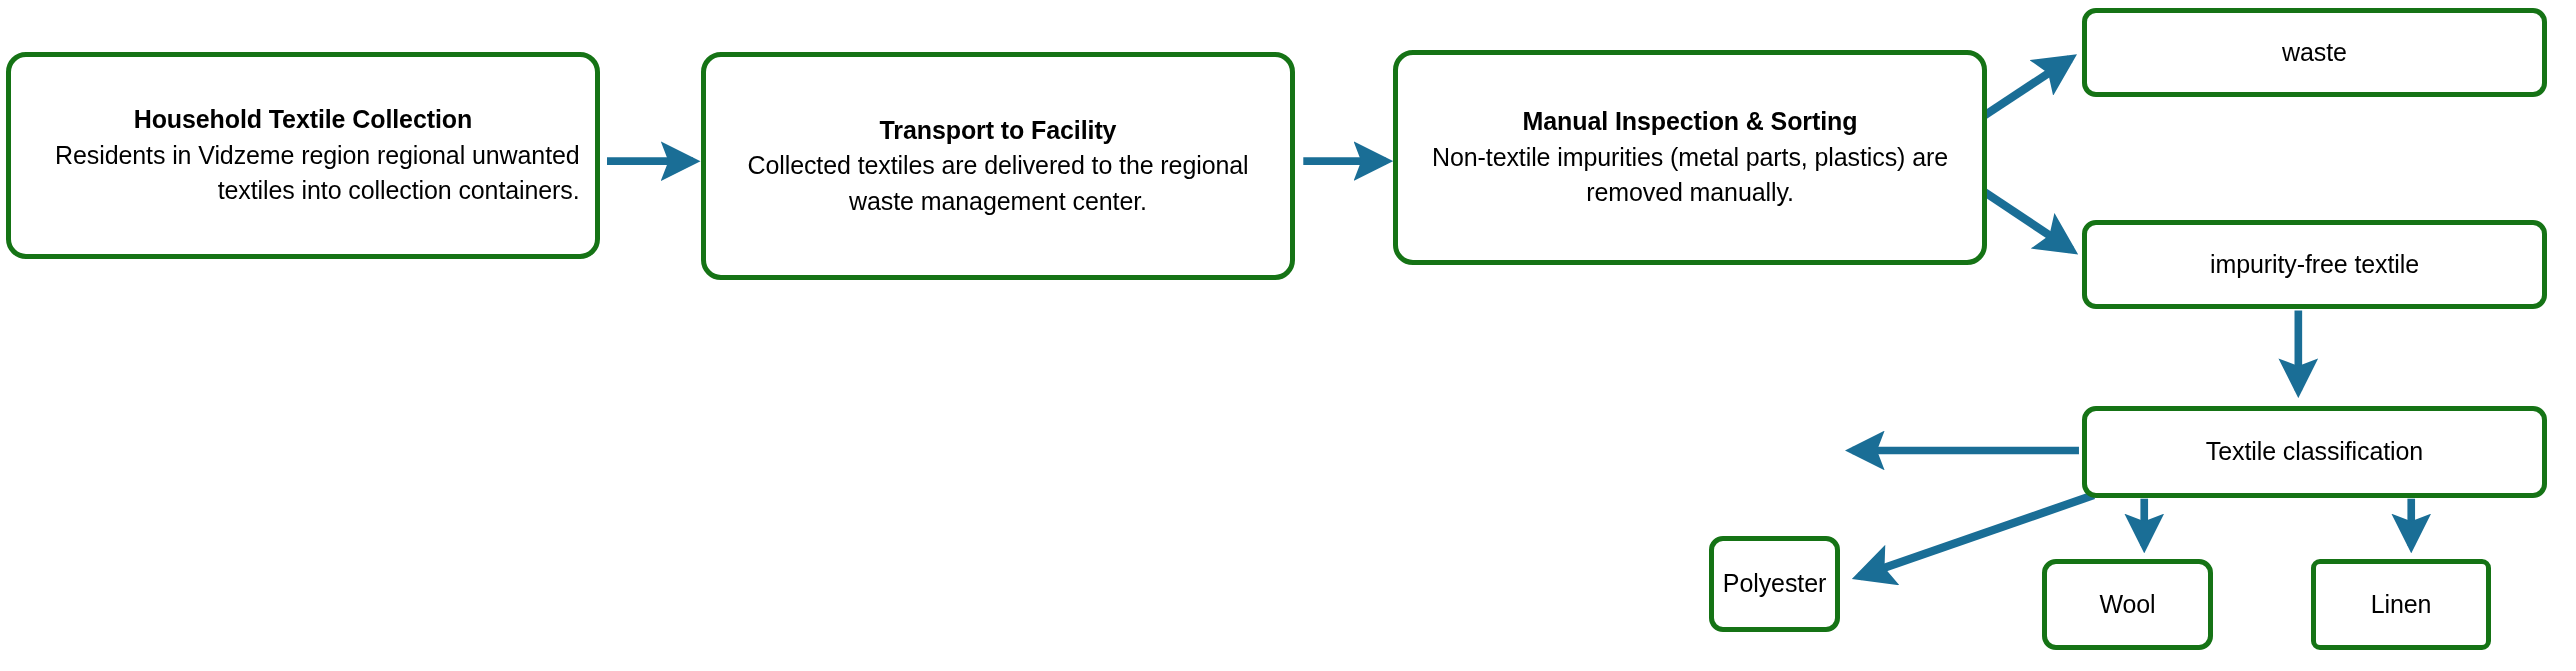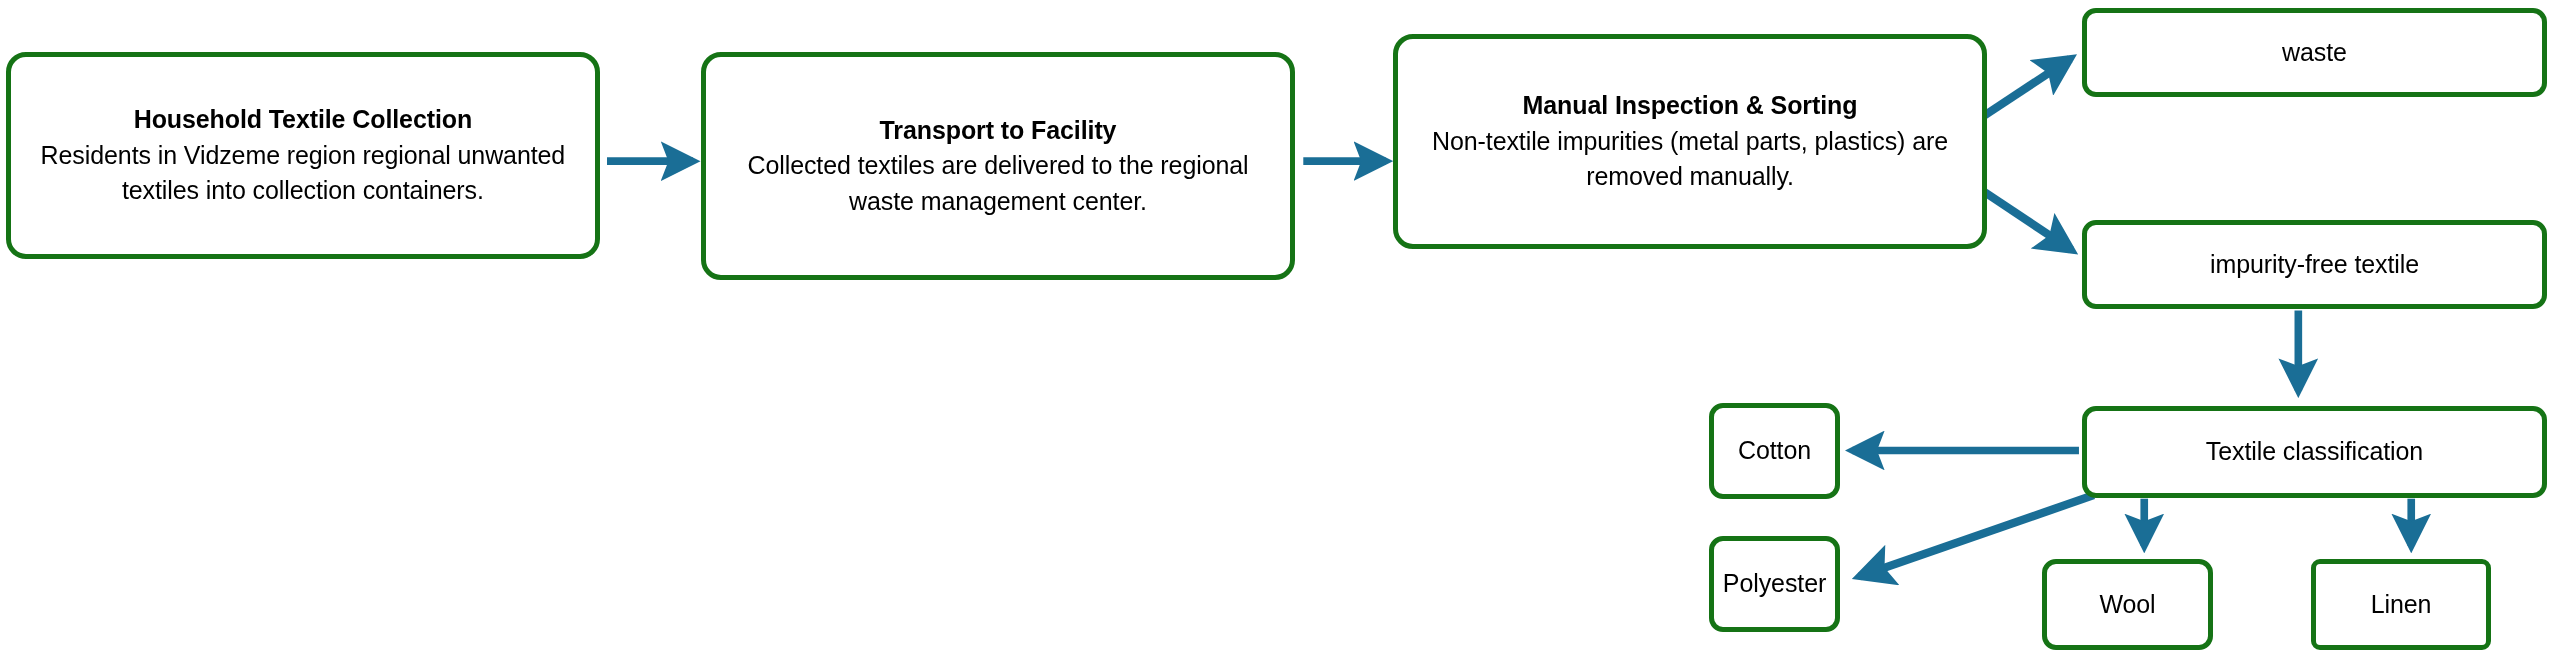--- a/index.html
+++ b/index.html
@@ -83,50 +83,47 @@
 
     <line x1="3535" y1="766" x2="3150" y2="766" stroke="#1A6E96" stroke-width="13" marker-end="url(#ah)"></line>
 
     <line x1="3560" y1="842" x2="3162" y2="980" stroke="#1A6E96" stroke-width="14" marker-end="url(#ah)"></line>
 
     <line x1="3646" y1="848" x2="3646" y2="928" stroke="#1A6E96" stroke-width="13" marker-end="url(#ah)"></line>
 
     <line x1="4100" y1="848" x2="4100" y2="928" stroke="#1A6E96" stroke-width="13" marker-end="url(#ah)"></line>
   </svg>
 
-  <div class="node" style="left:5.9px; top:52px; width:594px; height:207px;">
+  <div class="node" style="left:5.9px; top:52px; width:594px; height:207px;text-align:right;">
     <div class="title">Household Textile Collection</div>
     <div class="desc">Residents in Vidzeme region regional unwanted textiles into collection containers.</div>
   </div>
 
   <div class="node" style="left:701px; top:52px; width:594px; height:228px;">
     <div class="title">Transport to Facility</div>
     <div class="desc">Collected textiles are delivered to the regional waste management center.</div>
   </div>
 
-  <div class="node" style="left:1393px; top:34px; width:594px; height:215px;">
+  <div class="node" style="left:1393px; top:50px; width:594px; height:215px;">
     <div class="title">Manual Inspection &amp; Sorting</div>
     <div class="desc">Non-textile impurities (metal parts, plastics) are removed manually.</div>
   </div>
 
   <div class="node simple" style="left:2082px; top:8.2px; width:465px; height:89px; border-radius:14px;">
     <div class="title">waste</div>
   </div>
 
   <div class="node simple" style="left:2082px; top:220px; width:465px; height:89px; border-radius:14px;">
     <div class="title">impurity-free textile</div>
   </div>
 
   <div class="node simple" style="left:2082px; top:406px; width:465px; height:92px; border-radius:14px;">
     <div class="title">Textile classification</div>
   </div>
 
-  <div class="node simple" style="left:1709px; top:403px; width:131px; height:96px; border-radius:14px;">
-    <div class="title">Cotton</div>
-  </div>
 
   <div class="node simple" style="left:1709px; top:536px; width:131px; height:96px; border-radius:14px;">
     <div class="title">Polyester</div>
   </div>
 
   <div class="node simple" style="left:2042px; top:559px; width:171px; height:91px; border-radius:14px;">
     <div class="title">Wool</div>
   </div>
 
   <div class="node simple" style="left:2311px; top:559px; width:180px; height:91px; border-radius:9px;">

